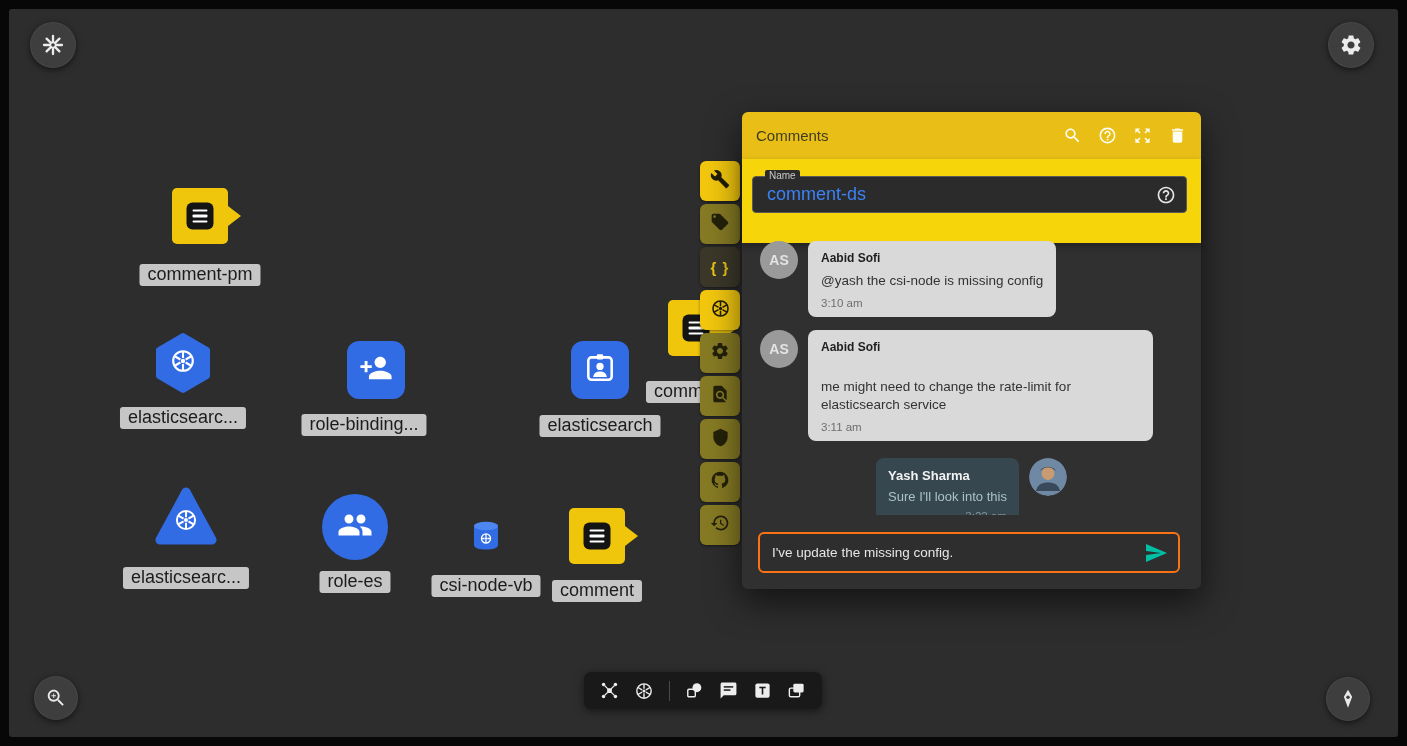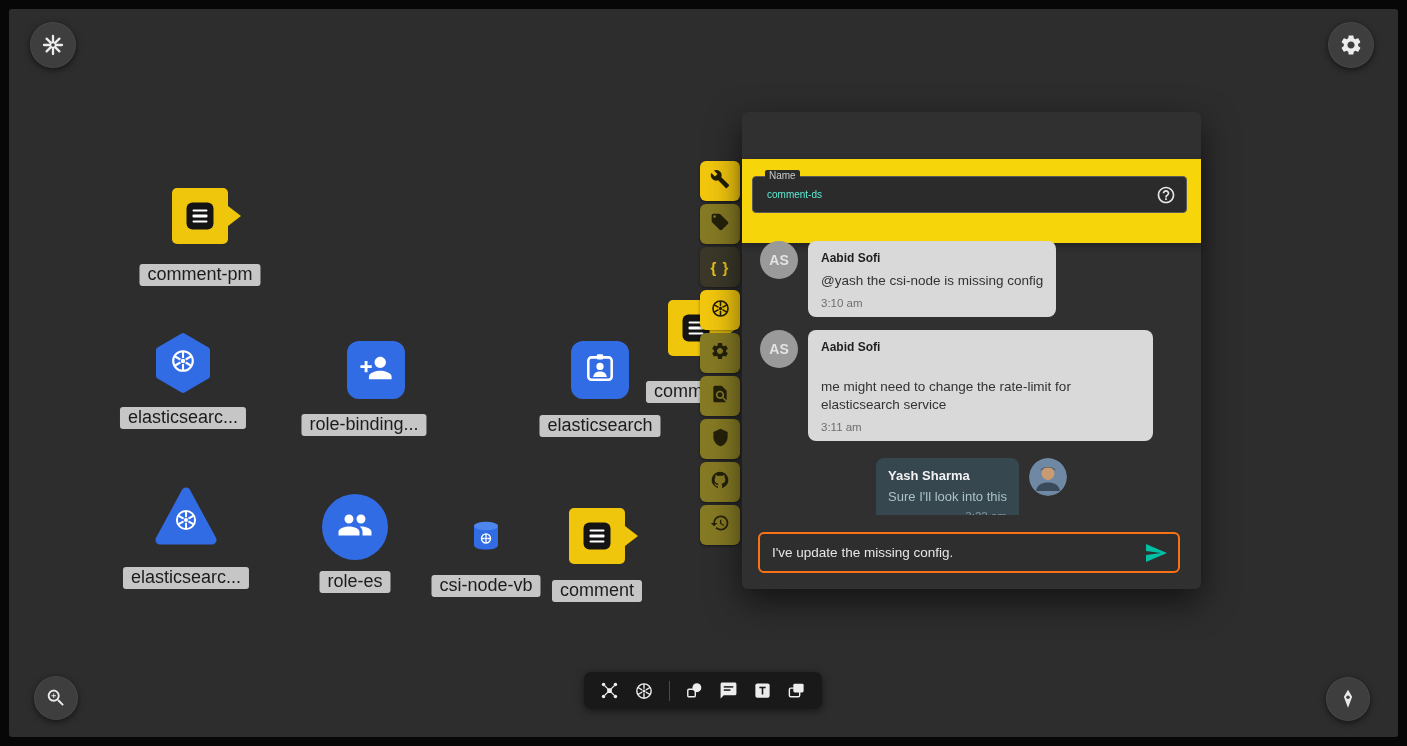--- a/index.html
+++ b/index.html
@@ -103,21 +103,21 @@
     position:relative; height:37px; background:#2b2b2b;
     border:1px solid #5a5a5a; border-radius:4px;
     display:flex; align-items:center; padding:0 10px 0 14px;
   }
   .name-float-label {
     position:absolute; left:12px; top:-7px; background:#2b2b2b;
     color:#c9c9c9; font-size:10px; padding:0 4px; line-height:12px; border-radius:2px;
   }
   .name-input {
     flex:1; background:transparent; border:none; outline:none;
-    color:#5eead4; font-size:10px; font-family:"Liberation Sans", sans-serif;
+    color:#3b82f6; font-size:18px; font-family:"Liberation Sans", sans-serif;
   }
   .messages {
     position:absolute; left:0; top:113px; right:0; bottom:74px;
     padding:16px 18px 0 18px; overflow:hidden;
   }
   .msg-row { display:flex; align-items:flex-start; margin-bottom:13px; }
   .msg-row.right { justify-content:center; }
   .avatar {
     width:38px; height:38px; border-radius:50%; background:#9a9a9a;
     color:#e3e3e3; font-size:14px; font-weight:bold;
@@ -435,20 +435,43 @@
       <span class="inner-box">
         <i></i>
         <i></i>
         <i></i>
       </span>
     </div>
   <div class="node-label" style="top:72px;text-align:center;">comment</div>
 </div>
 
 <div class="panel">
+  <div class="panel-header">
+    <span class="panel-title">Comments</span>
+    <span class="hicon">
+        <svg width="19" height="19" viewBox="0 0 24 24" fill="#fdfdf4">
+          <path d="M15.5 14h-.79l-.28-.27C15.41 12.59 16 11.11 16 9.5 16 5.91 13.09 3 9.5 3S3 5.91 3 9.5 5.91 16 9.5 16c1.61 0 3.09-.59 4.23-1.57l.27.28v.79l5 4.99L20.49 19l-4.99-5zm-6 0C7.01 14 5 11.99 5 9.5S7.01 5 9.5 5 14 7.01 14 9.5 11.99 14 9.5 14z"></path>
+        </svg>
+      </span>
+    <span class="hicon">
+        <svg width="19" height="19" viewBox="0 0 24 24" fill="#fdfdf4">
+          <path d="M11 18h2v-2h-2v2zm1-16C6.48 2 2 6.48 2 12s4.48 10 10 10 10-4.48 10-10S17.52 2 12 2zm0 18c-4.41 0-8-3.59-8-8s3.59-8 8-8 8 3.59 8 8-3.59 8-8 8zm0-14c-2.21 0-4 1.79-4 4h2c0-1.1.9-2 2-2s2 .9 2 2c0 2-3 1.75-3 5h2c0-2.25 3-2.5 3-5 0-2.21-1.79-4-4-4z"></path>
+        </svg>
+      </span>
+    <span class="hicon">
+        <svg width="19" height="19" viewBox="0 0 24 24" fill="#fdfdf4">
+          <path d="M15 3l2.3 2.3-2.89 2.87 1.42 1.42L18.7 6.7 21 9V3h-6zM3 9l2.3-2.3 2.87 2.89 1.42-1.42L6.7 5.3 9 3H3v6zm6 12l-2.3-2.3 2.89-2.87-1.42-1.42L5.3 17.3 3 15v6h6zm12-6l-2.3 2.3-2.87-2.89-1.42 1.42 2.89 2.87L15 21h6v-6z"></path>
+        </svg>
+      </span>
+    <span class="hicon">
+        <svg width="19" height="19" viewBox="0 0 24 24" fill="#fdfdf4">
+          <path d="M6 19c0 1.1.9 2 2 2h8c1.1 0 2-.9 2-2V7H6v12zM19 4h-3.5l-1-1h-5l-1 1H5v2h14V4z"></path>
+        </svg>
+      </span>
+  </div>
 
   <div class="name-section">
     <div class="name-input-wrap">
       <span class="name-float-label">Name</span>
       <input class="name-input" type="text" value="comment-ds" style="">
       <span style="display:flex;">
           <svg width="20" height="20" viewBox="0 0 24 24" fill="#e6e6e6">
             <path d="M11 18h2v-2h-2v2zm1-16C6.48 2 2 6.48 2 12s4.48 10 10 10 10-4.48 10-10S17.52 2 12 2zm0 18c-4.41 0-8-3.59-8-8s3.59-8 8-8 8 3.59 8 8-3.59 8-8 8zm0-14c-2.21 0-4 1.79-4 4h2c0-1.1.9-2 2-2s2 .9 2 2c0 2-3 1.75-3 5h2c0-2.25 3-2.5 3-5 0-2.21-1.79-4-4-4z"></path>
           </svg>
         </span>

